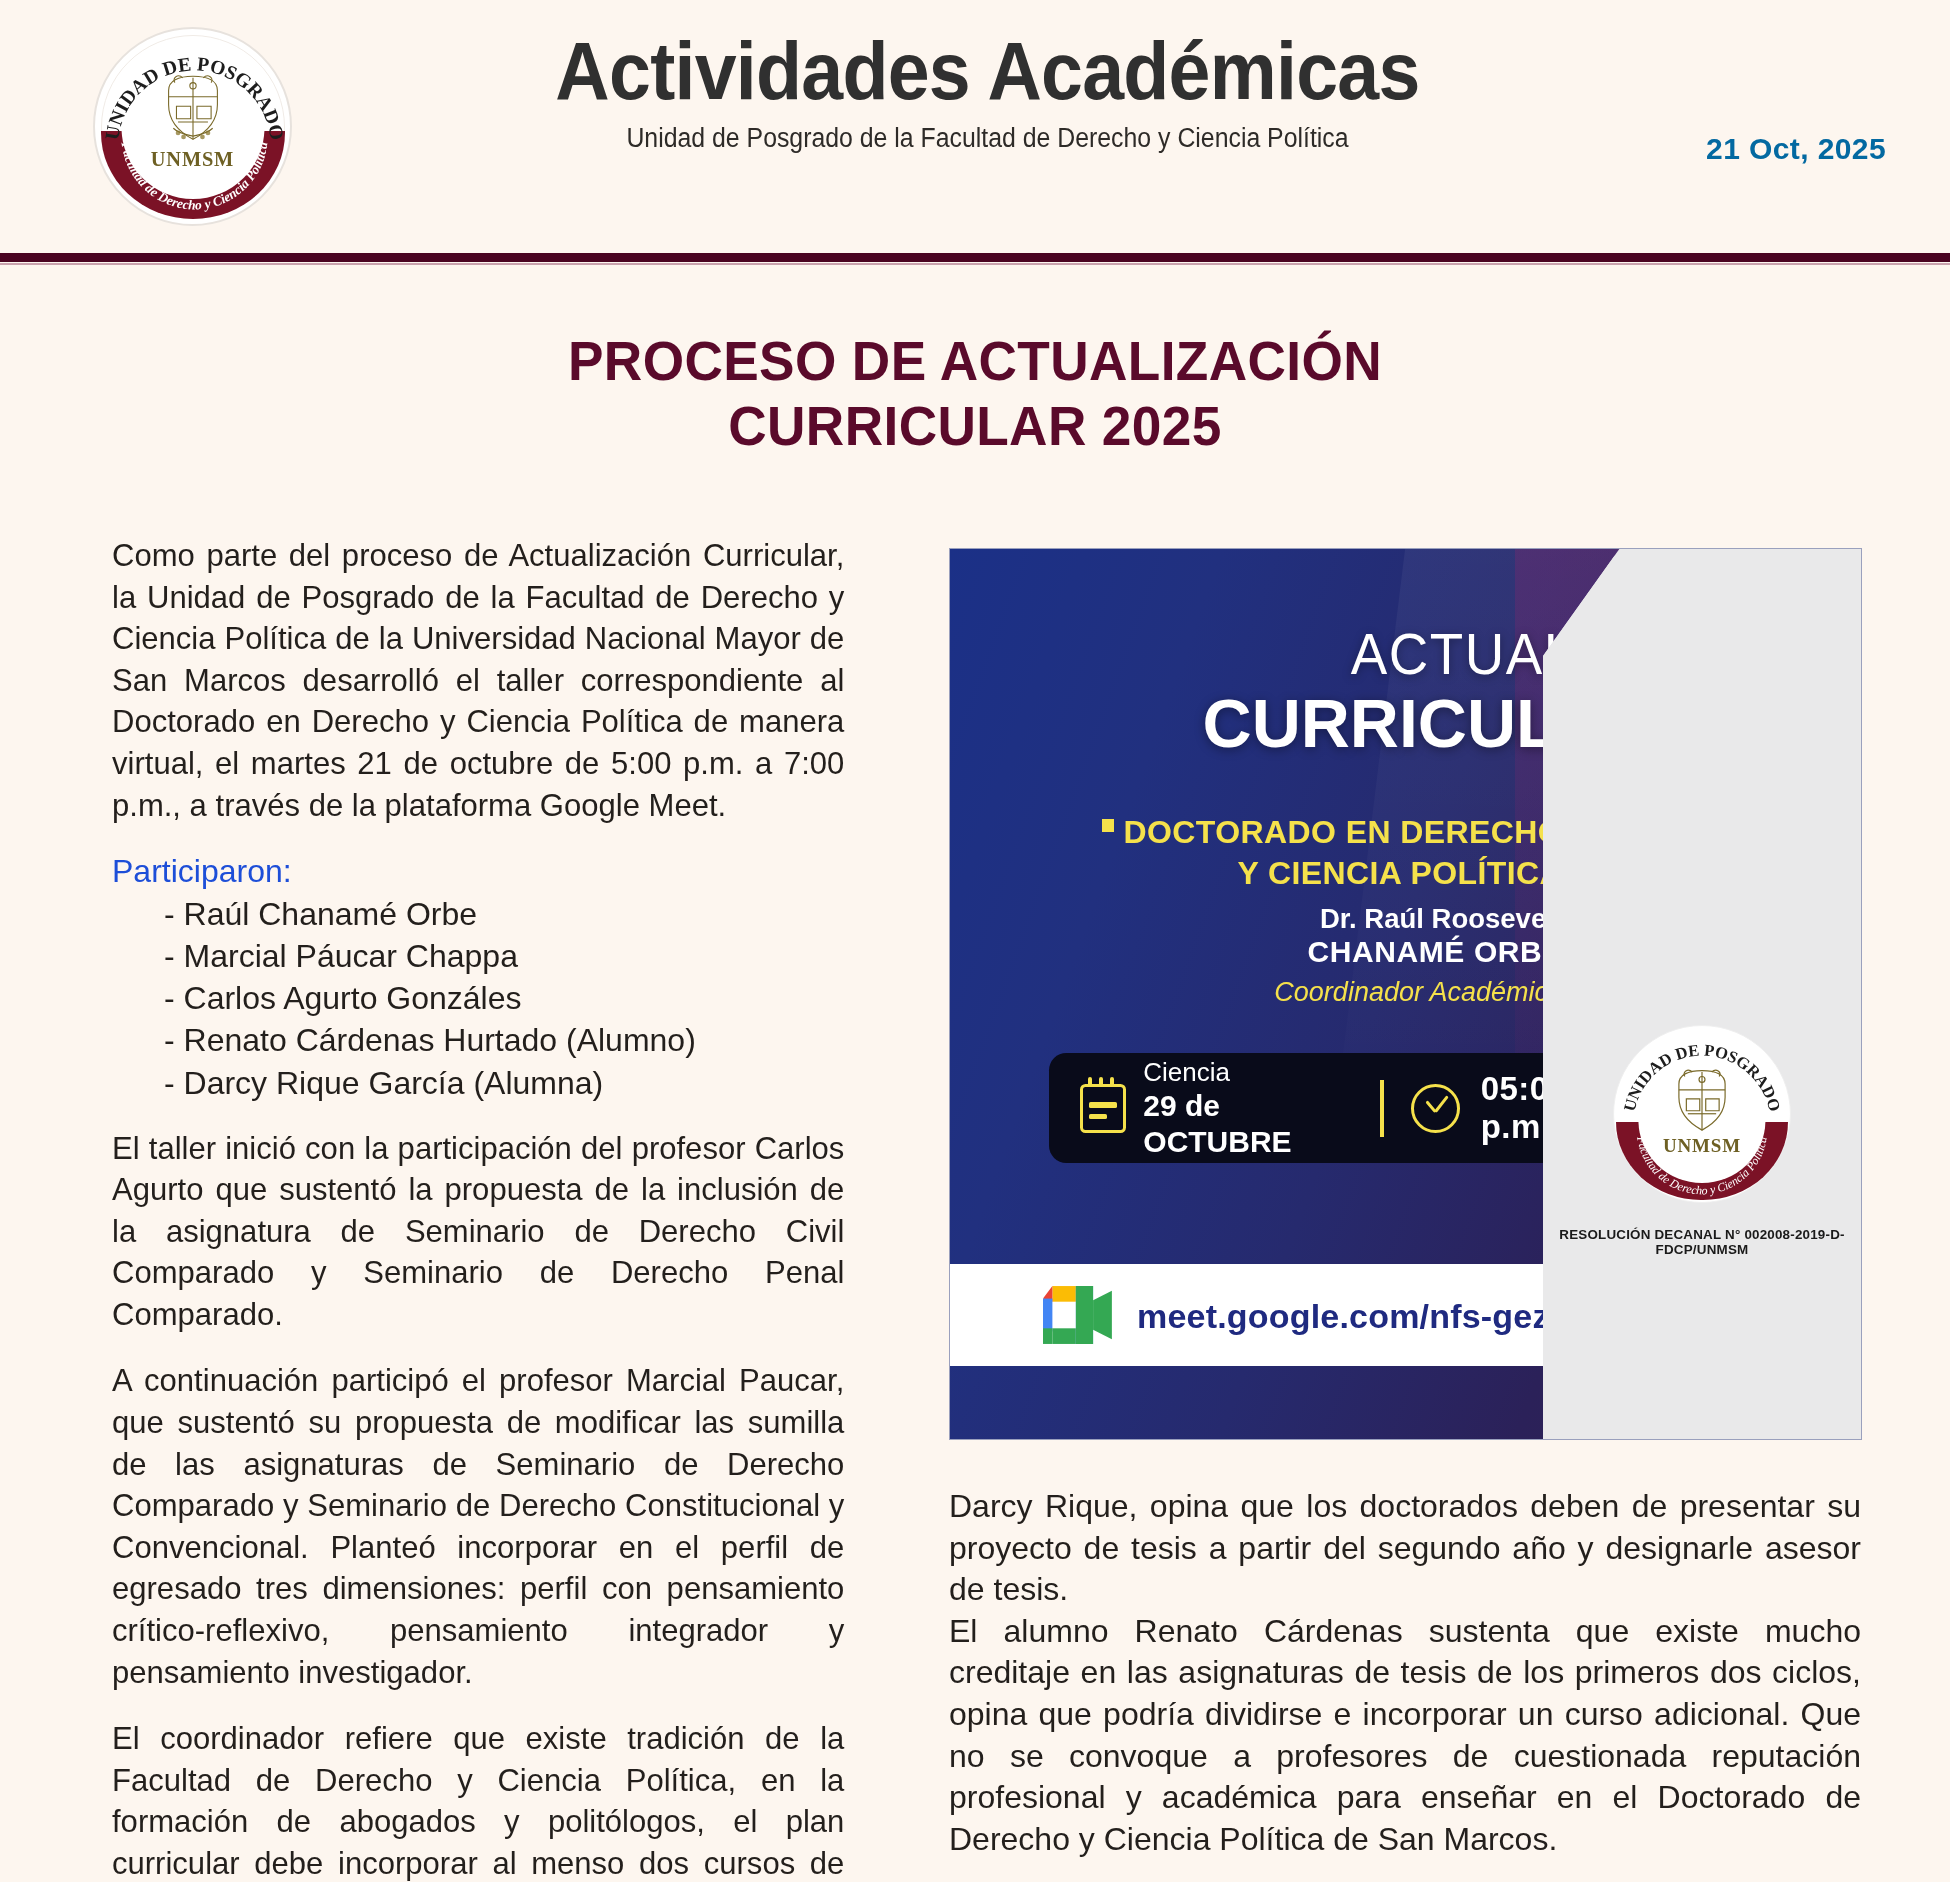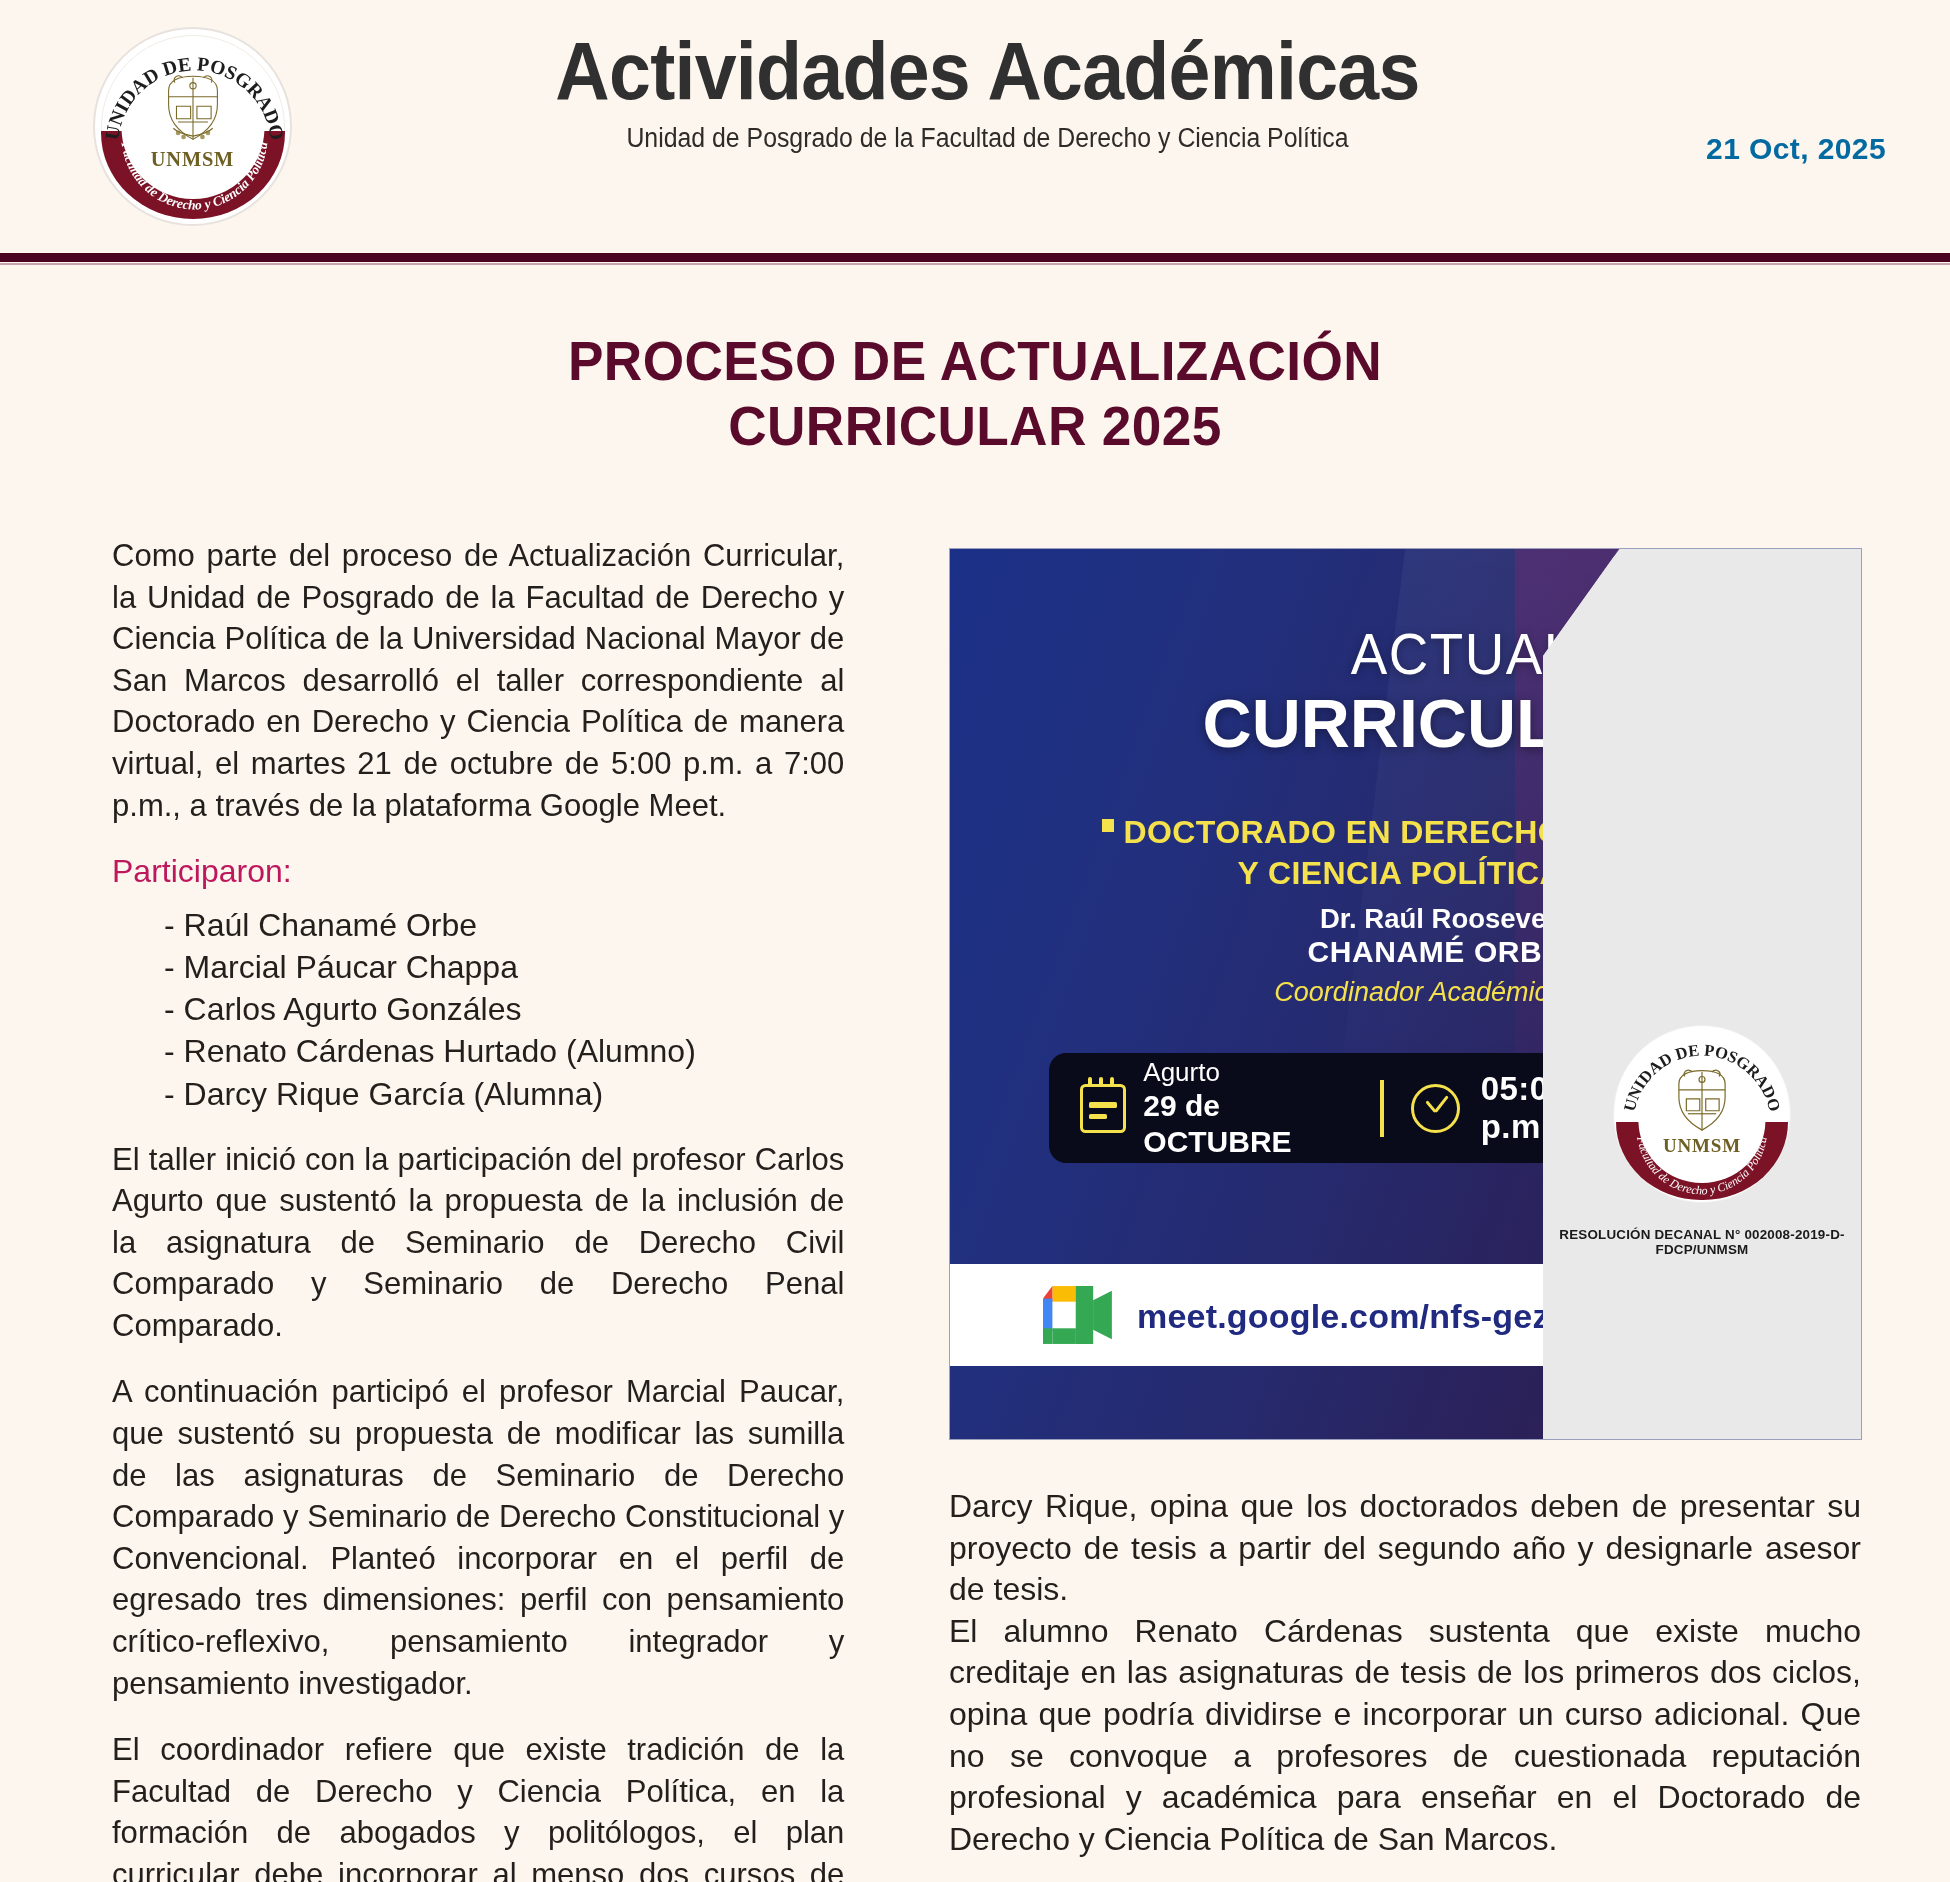--- a/index.html
+++ b/index.html
@@ -192,22 +192,21 @@
     text-align: justify;
     margin-bottom: 25px;
     transform: scaleX(0.97);
     transform-origin: left center;
   }
   .body-p.last { margin-bottom: 0; }
   .body-label {
     font-family: "Liberation Sans Narrow", "Liberation Sans", sans-serif;
     font-size: 32px;
     line-height: 1.30;
-    color: #be185d;
-    margin-bottom: 11px;
+    color: #1d4ed8;
   }
   .participants {
     list-style: none;
     margin: 0 0 23.6px 52px;
   }
   .participants li {
     font-family: "Liberation Sans Narrow", "Liberation Sans", sans-serif;
     font-size: 32px;
     line-height: 1.32;
     color: #231f1c;
@@ -745,21 +744,21 @@
 
     <div class="poster-datebar">
       <div class="db-cal">
         <i></i>
           <i></i>
           <i></i>
         <span class="l1"></span>
           <span class="l2"></span>
       </div>
       <div>
-        <div class="db-day">Agurto</div>
+        <div class="db-day">Ciencia</div>
         <div class="db-date">29 de OCTUBRE</div>
       </div>
       <div class="db-sep"></div>
       <div class="db-clock">
           <b class="h"></b>
           <b class="m"></b>
         </div>
       <div class="db-time">05:00 p.m. - 07:00 p.m.</div>
     </div>
 

